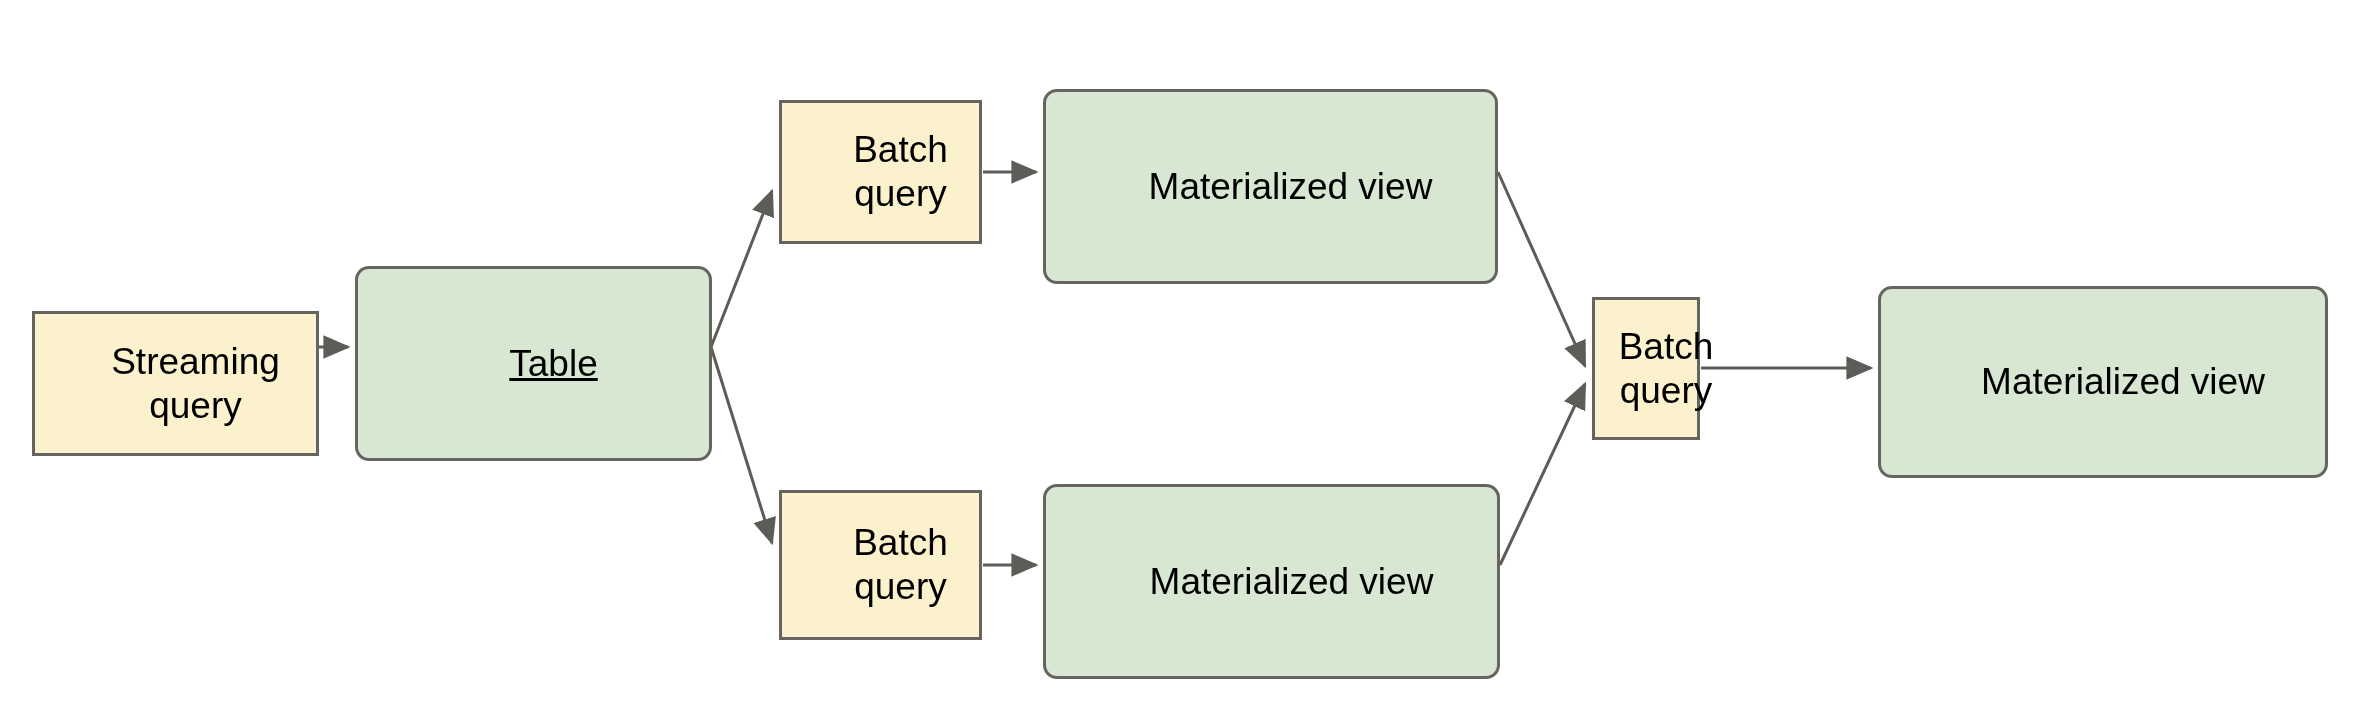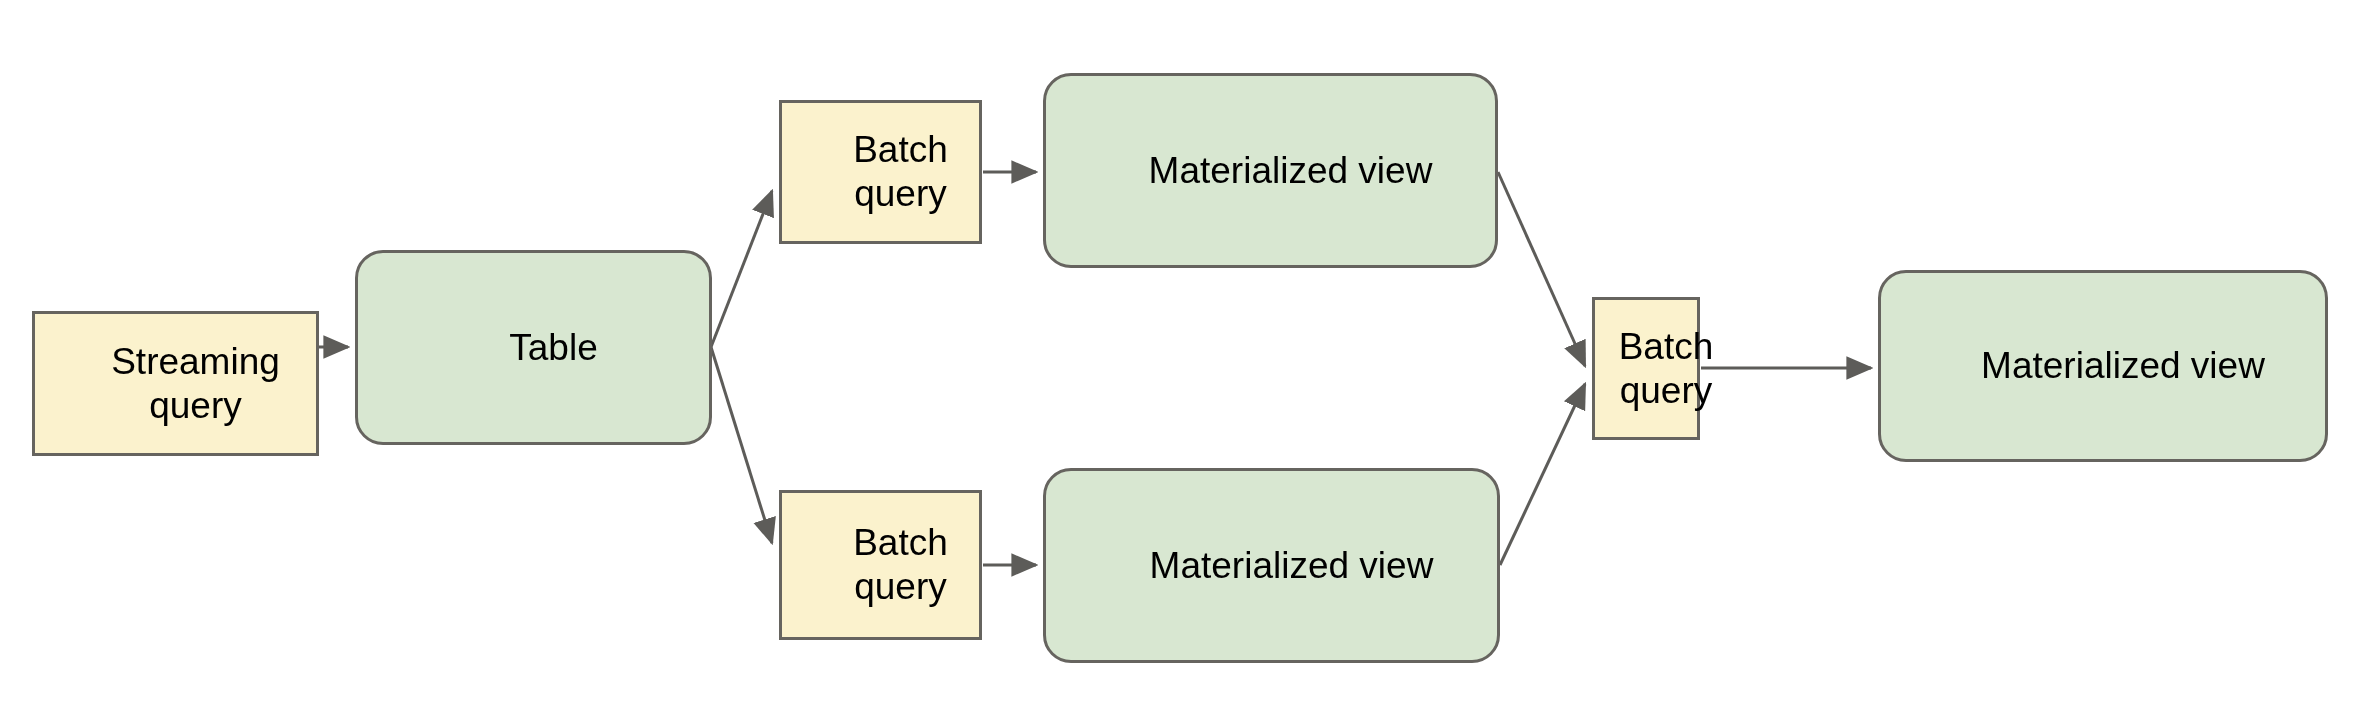--- a/index.html
+++ b/index.html
@@ -43,21 +43,22 @@
     padding-left: 40px;
   }
   .node.process {
     background: #fbf2cd;
     border-color: #66645f;
     border-radius: 0px;
   }
   .node.store {
     background: #d8e7d1;
     border-color: #66645f;
-    border-radius: 28px;
+    border-radius: 14px;
+    margin-top: 16px;
   }
 </style>
 </head>
 <body>
 
 <div id="canvas" style="width: 2370px; height: 720px; background: rgb(255, 255, 255);">
 
   <svg id="edge-layer" viewBox="0 0 2370 720" xmlns="http://www.w3.org/2000/svg">
     <defs>
       <marker id="arrowhead" markerWidth="9" markerHeight="9" refX="8.2" refY="4.5" orient="auto" markerUnits="strokeWidth">
@@ -75,21 +76,21 @@
         <polyline points="1500,565 1585,384" fill="none" stroke="#5d5c59" stroke-width="3" stroke-linecap="butt" stroke-linejoin="round" marker-end="url(#arrowhead)"></polyline>
         <polyline points="1701,368 1871,368" fill="none" stroke="#5d5c59" stroke-width="3" stroke-linecap="butt" stroke-linejoin="round" marker-end="url(#arrowhead)"></polyline>
       </g>
   </svg>
 
   <div class="node process" style="left: 32px; top: 275px; width: 287px; height: 145px; background: rgb(251, 242, 205); border-color: rgb(102, 100, 95); color: rgb(0, 0, 0); margin-top: 36px;">
     <span>Streaming
 query</span>
   </div>
 
-  <div class="node store" style="left: 355px; top: 250px; width: 357px; height: 195px; background: rgb(216, 231, 209); border-color: rgb(102, 100, 95); color: rgb(0, 0, 0);">
+  <div class="node store" style="left: 355px; top: 250px; width: 357px; height: 195px; background: rgb(216, 231, 209); border-color: rgb(102, 100, 95); color: rgb(0, 0, 0); text-decoration: underline;">
     <span>Table</span>
   </div>
 
   <div class="node process" style="left: 779px; top: 100px; width: 203px; height: 144px; background: rgb(251, 242, 205); border-color: rgb(102, 100, 95); color: rgb(0, 0, 0);">
     <span>Batch
 query</span>
   </div>
 
   <div class="node store" style="left: 1043px; top: 73px; width: 455px; height: 195px; background: rgb(216, 231, 209); border-color: rgb(102, 100, 95); color: rgb(0, 0, 0);">
     <span>Materialized view</span>

